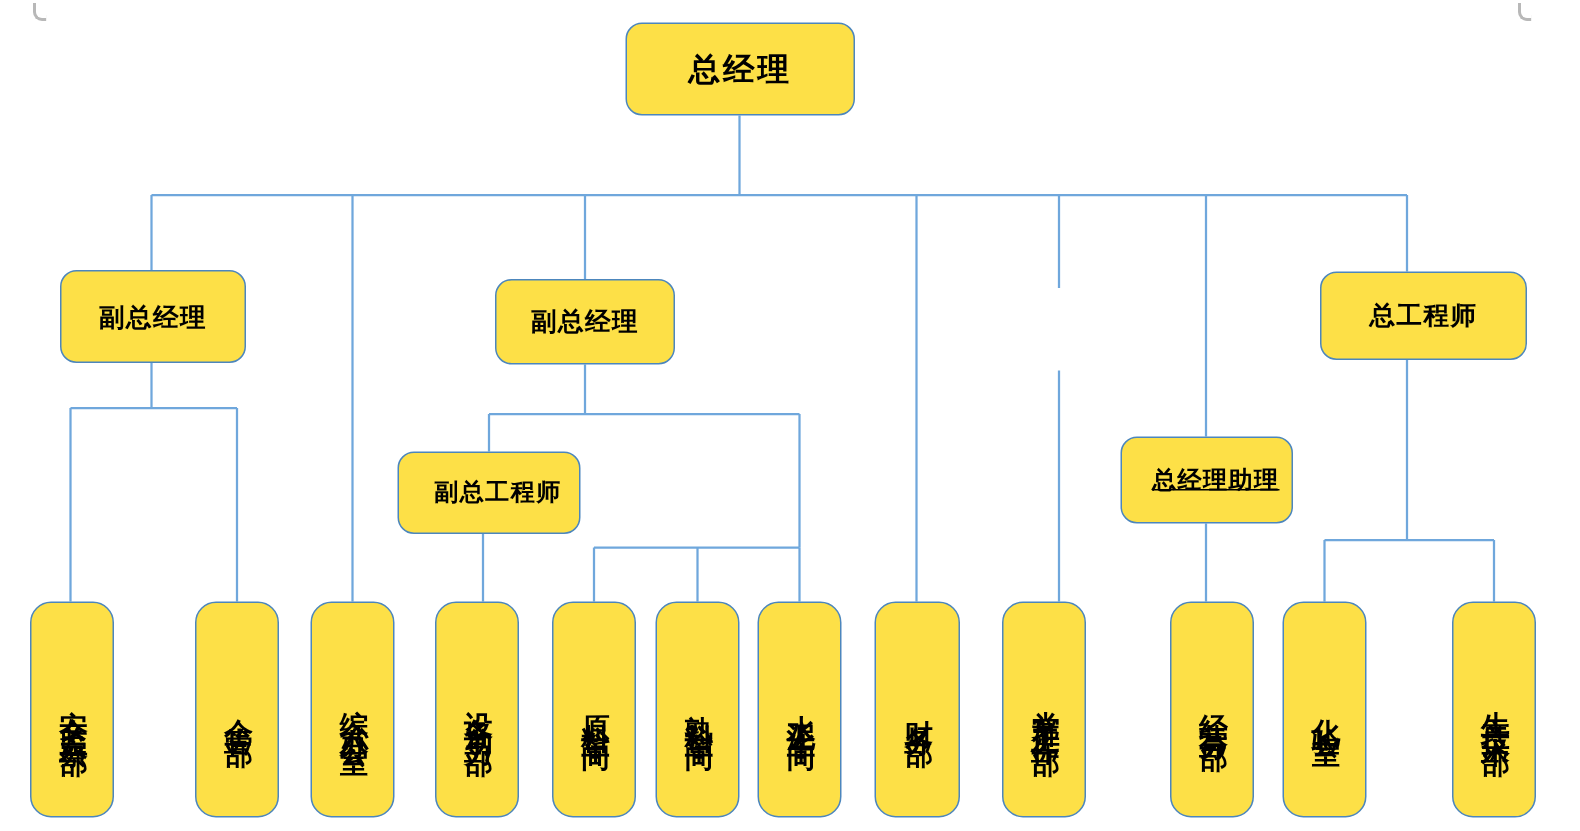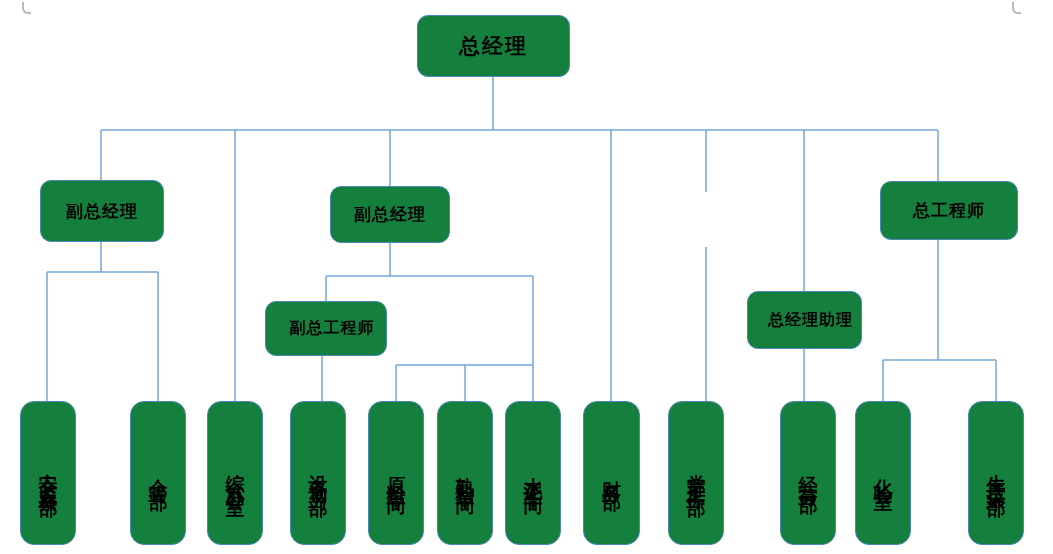--- a/index.html
+++ b/index.html
@@ -4,21 +4,21 @@
 <style>
   * { margin:0; padding:0; box-sizing:border-box; }
   html,body { background:#ffffff; font-family:"Liberation Sans", sans-serif; }
   .canvas {
     position:relative; width:1053px; height:554px;
     background:#ffffff; overflow:hidden;
   }
   svg.wires { position:absolute; left:0; top:0; width:1053px; height:554px; }
   .wire { stroke:#6FA7DC; stroke-width:1.5; fill:none; }
   .node {
-    position:absolute; background:#15803d; border:1px solid #4C86BD;
+    position:absolute; background:#fde047; border:1px solid #4C86BD;
     display:flex; align-items:center; justify-content:center;
     color:#000000; font-weight:bold; text-align:center;
     font-family:"Liberation Serif", "DejaVu Serif", serif;
   }
   .h-node { font-size:17px; letter-spacing:1px; border-radius:11px;font-family:Liberation Serif, serif; }
   .root-node { font-size:21px; letter-spacing:2px; border-radius:11px; }
   .m-node { font-size:16px; letter-spacing:1px; border-radius:11px;padding-left:12px; }
   .v-node {
     writing-mode:vertical-rl; text-orientation:upright;
     font-size:19px; letter-spacing:6px; border-radius:14px;
@@ -68,21 +68,21 @@
   <div class="artifact" style="left:22px; top:2px;"></div>
   <div class="artifact" style="left:1012px; top:2px;"></div>
 
   <div class="node root-node" style="left:417px; top:15px; width:153px; height:62px;">总经理</div>
 
   <div class="node h-node" style="left:40px; top:180px; width:124px; height:62px;">副总经理</div>
   <div class="node h-node" style="left:330px; top:186px; width:120px; height:57px;">副总经理</div>
   <div class="node h-node" style="left:880px; top:181px; width:138px; height:59px;">总工程师</div>
 
   <div class="node m-node" style="left:265px; top:301px; width:122px; height:55px;">副总工程师</div>
-  <div class="node m-node" style="left:747px; top:291px; width:115px; height:58px;">总经理助理</div>
+  <div class="node m-node" style="left:747px; top:291px; width:115px; height:58px;text-decoration:underline;">总经理助理</div>
 
   <div class="node v-node" style="left:20px; top:401px; width:56px; height:144px;">安全监察部</div>
   <div class="node v-node" style="left:130px; top:401px; width:56px; height:144px;">企管部</div>
   <div class="node v-node" style="left:207px; top:401px; width:56px; height:144px;">综合办公室</div>
   <div class="node v-node" style="left:290px; top:401px; width:56px; height:144px;">设备动力部</div>
   <div class="node v-node" style="left:368px; top:401px; width:56px; height:144px;">原料车间</div>
   <div class="node v-node" style="left:437px; top:401px; width:56px; height:144px;">熟料车间</div>
   <div class="node v-node" style="left:505px; top:401px; width:56px; height:144px;">水泥车间</div>
   <div class="node v-node" style="left:583px; top:401px; width:57px; height:144px;">财务部</div>
   <div class="node v-node" style="left:668px; top:401px; width:56px; height:144px;">党群工作部</div>

